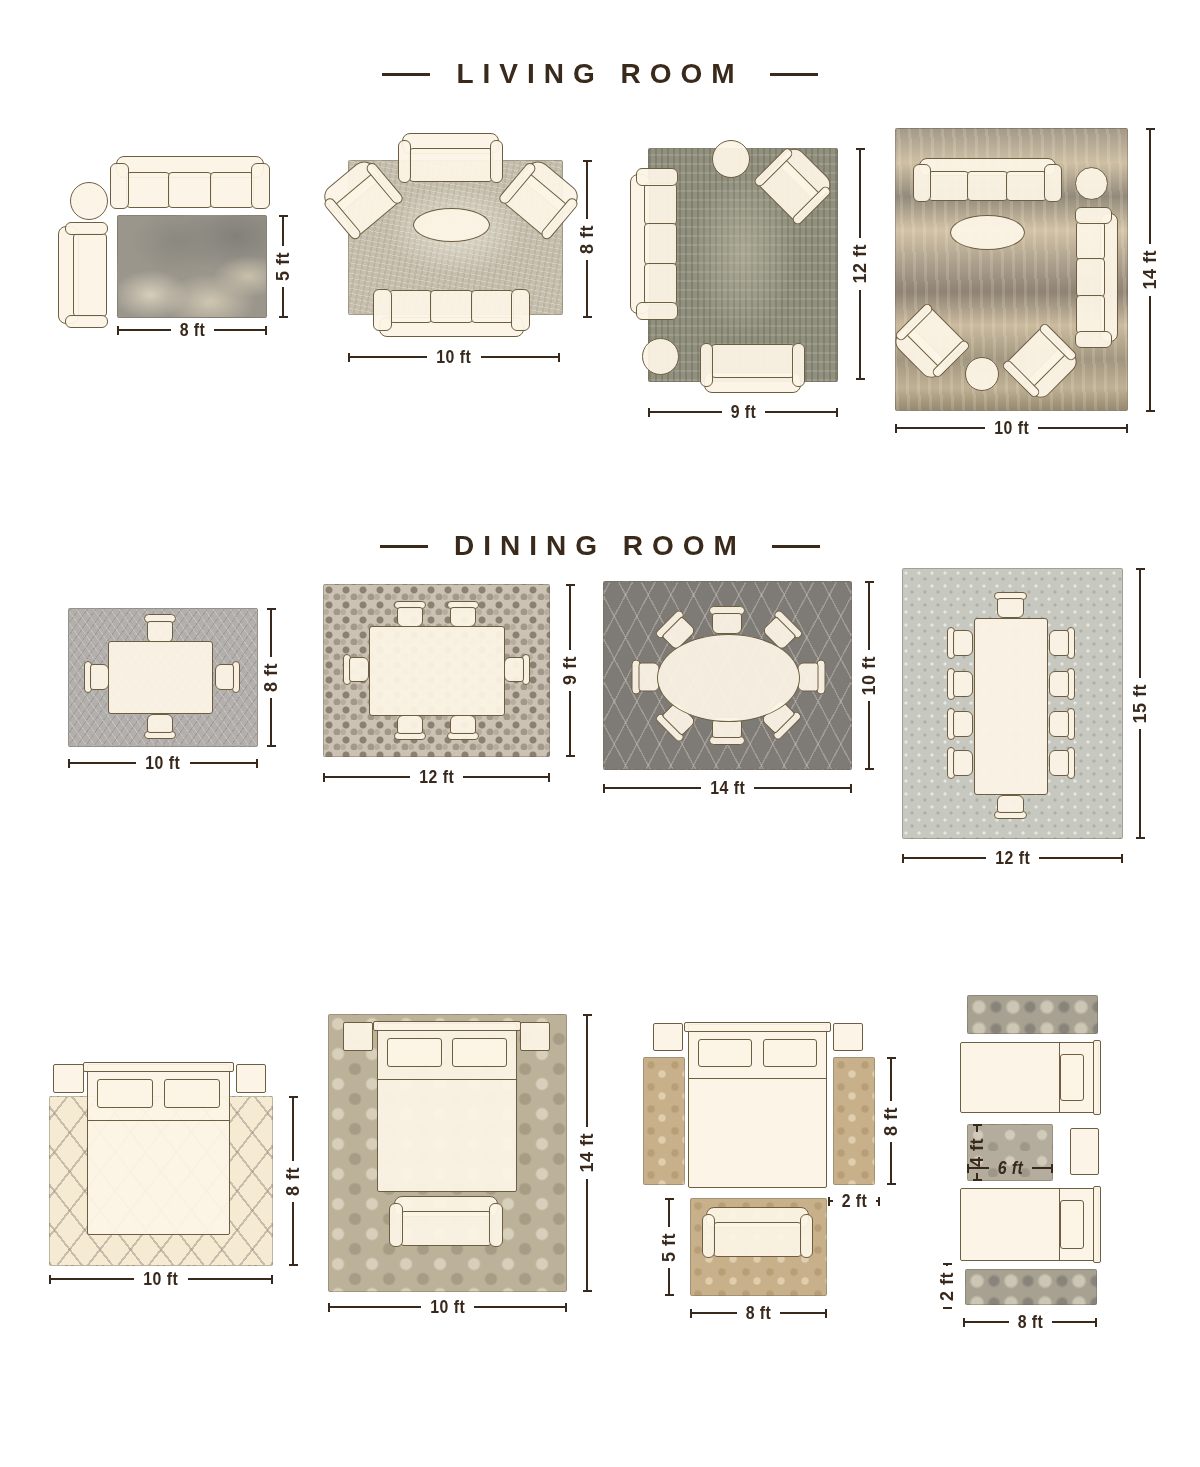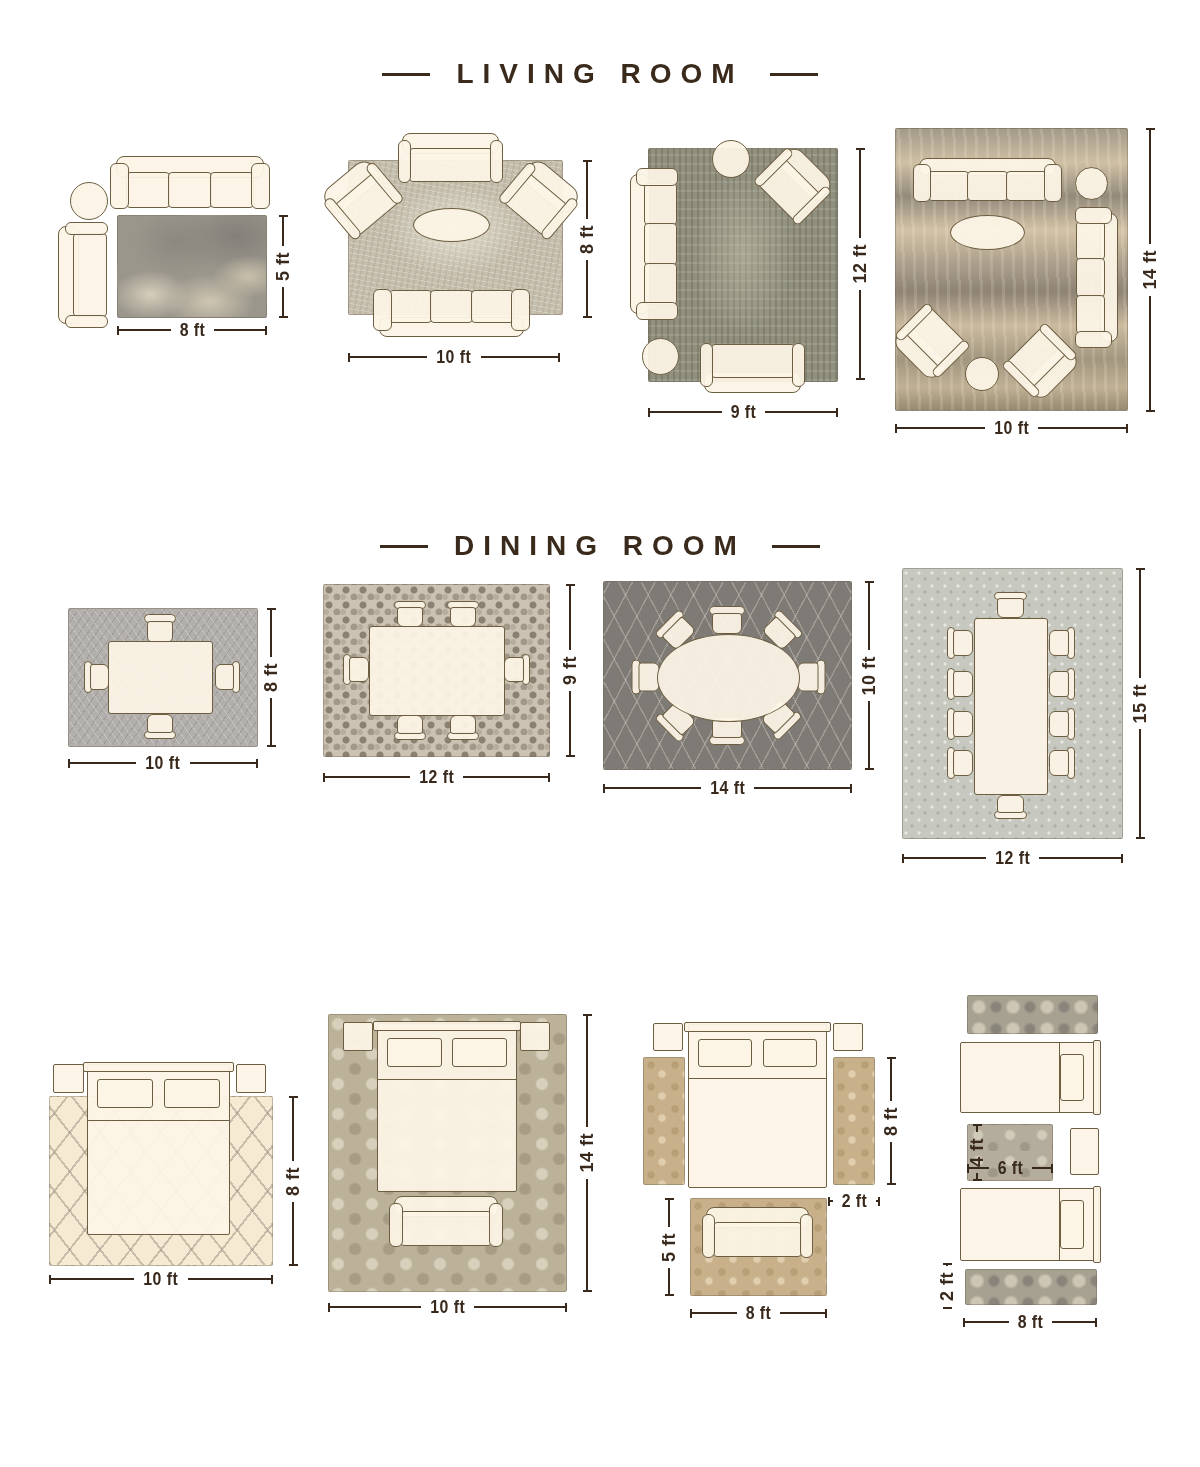--- a/index.html
+++ b/index.html
@@ -667,21 +667,21 @@
         </div>
         <div class="bed-line"></div>
       </div>
       <div class="dim v" style="left: 966px; top: 1124px; width: 22px; height: 57px;">
         <div class="tick"></div>
         <div class="dline"></div>
         <span class="dlabel">4 ft</span>
         <div class="dline"></div>
         <div class="tick"></div>
       </div>
-      <div class="dim h" style="left: 967px; top: 1157px; width: 86px; height: 22px;">
+      <div class="dim h" style="left: 967px; top: 1157px; width: 86px; height: 22px; font-style: italic;">
         <div class="tick"></div>
         <div class="dline"></div>
         <span class="dlabel">6 ft</span>
         <div class="dline"></div>
         <div class="tick"></div>
       </div>
       <div class="dim v" style="left: 936px; top: 1263px; width: 22px; height: 46px;">
         <div class="tick"></div>
         <div class="dline"></div>
         <span class="dlabel">2 ft</span>

